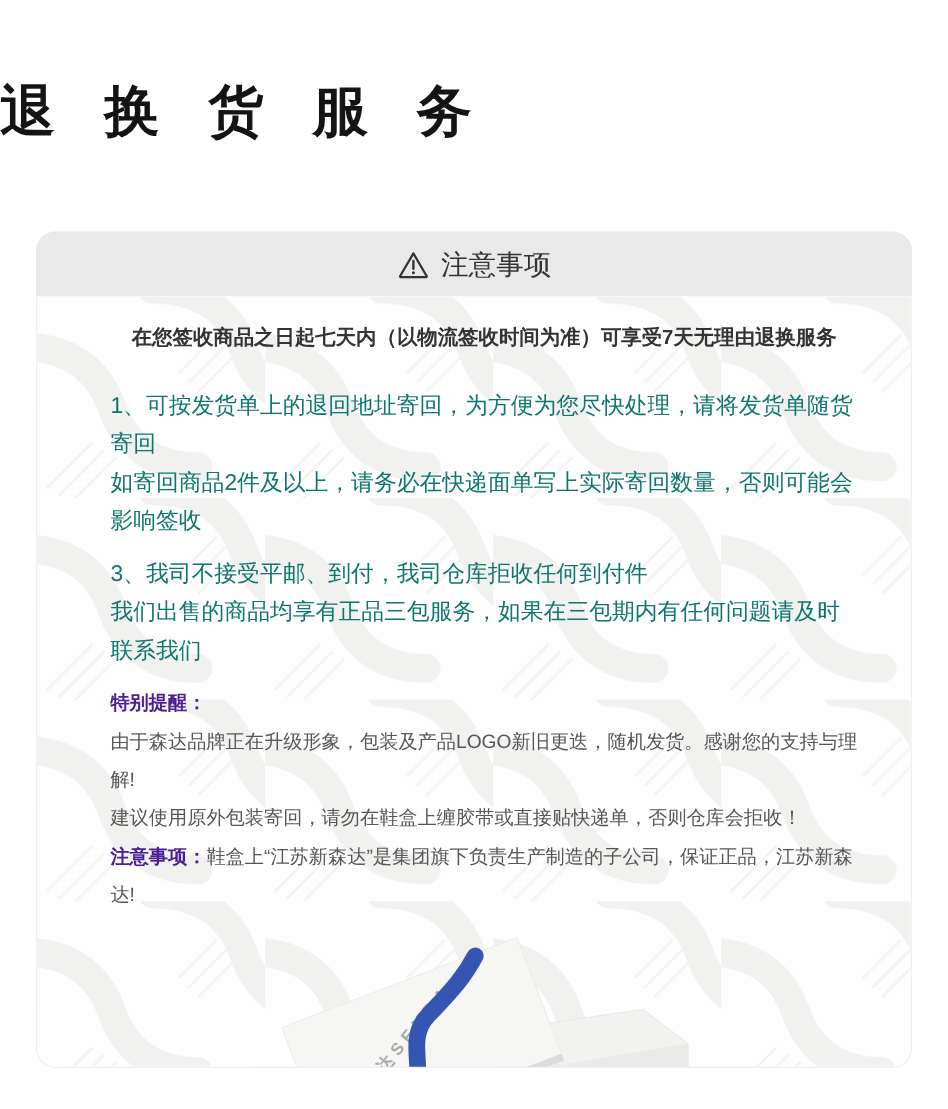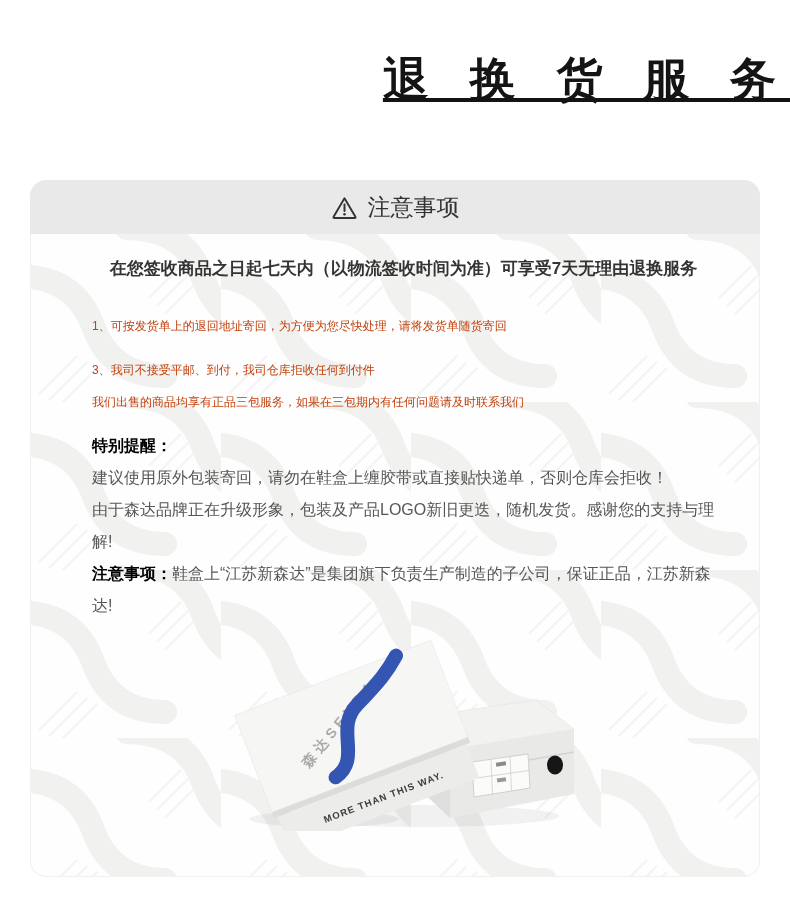--- a/index.html
+++ b/index.html
@@ -7,28 +7,27 @@
   body {
     width: 790px;
     height: 924px;
     margin: 0 auto;
     font-family: "Liberation Sans", "DejaVu Sans", sans-serif;
     color: #555;
     overflow: hidden;
     position: relative;
   }
   .page-title {
-    margin-top: 50px;
-    text-align: right;
+    margin-top: 63px;
+    text-align: left;
     font-size: 46px;
     line-height: 58px;
     font-weight: 600;
     letter-spacing: 14px;
     color: #141414;
-    text-decoration: underline;
   }
   .notice-card {
     width: 730px;
     margin: 72px auto 0;
     border-radius: 28px;
   }
   .card-header {
     height: 54px;
     background: #e9e9e9;
     border-radius: 16px 16px 0 0;
@@ -64,33 +63,33 @@
   .intro-line {
     text-align: center;
     font-size: 17px;
     font-weight: bold;
     color: #333;
     line-height: 26px;
   }
   .items { margin-top: 28px; }
   .notice-item { margin-bottom: 12px; }
   .notice-item .line {
-    font-size: 12px;
+    font-size: 19px;
     line-height: 32px;
-    color: #c2410c;
+    color: #0f766e;
   }
   .special { margin-top: 10px; }
   .special .line {
     font-size: 16px;
     line-height: 32px;
     color: #565656;
   }
   .special .bold-label {
     font-weight: bold;
-    color: #000000;
+    color: #4c1d95;
   }
   .shoebox-wrap {
     margin: 4px auto 0;
     width: 340px;
     height: 205px;
   }
   .shoebox-wrap svg { display: block; }
 </style>
 </head>
 <body>
@@ -130,31 +129,32 @@
       <rect x="0" y="0" width="728" height="642" fill="url(#wm)"></rect>
     </svg>
 
     <div class="body-content">
 
       <div class="intro-line">在您签收商品之日起七天内（以物流签收时间为准）可享受7天无理由退换服务</div>
 
       <div class="items">
         <div class="notice-item">
           <div class="line">1、可按发货单上的退回地址寄回，为方便为您尽快处理，请将发货单随货寄回</div>
+          <div class="line">如寄回商品2件及以上，请务必在快递面单写上实际寄回数量，否则可能会影响签收</div>
         </div>
         <div class="notice-item">
           <div class="line">3、我司不接受平邮、到付，我司仓库拒收任何到付件</div>
           <div class="line">我们出售的商品均享有正品三包服务，如果在三包期内有任何问题请及时联系我们</div>
         </div>
       </div>
 
       <div class="special">
         <div class="line bold-label">特别提醒：</div>
+        <div class="line">由于森达品牌正在升级形象，包装及产品LOGO新旧更迭，随机发货。感谢您的支持与理解!</div>
         <div class="line">建议使用原外包装寄回，请勿在鞋盒上缠胶带或直接贴快递单，否则仓库会拒收！</div>
-        <div class="line">由于森达品牌正在升级形象，包装及产品LOGO新旧更迭，随机发货。感谢您的支持与理解!</div>
         <div class="line"><span class="bold-label">注意事项：</span><span>鞋盒上“江苏新森达”是集团旗下负责生产制造的子公司，保证正品，江苏新森达!</span></div>
       </div>
 
       <div class="shoebox-wrap">
         <svg width="340" height="205" viewBox="0 0 340 205">
 
           <ellipse cx="185" cy="190" rx="140" ry="11" fill="#000000" opacity="0.05"></ellipse>
           <ellipse cx="90" cy="193" rx="75" ry="8" fill="#000000" opacity="0.05"></ellipse>
 
           <g>

